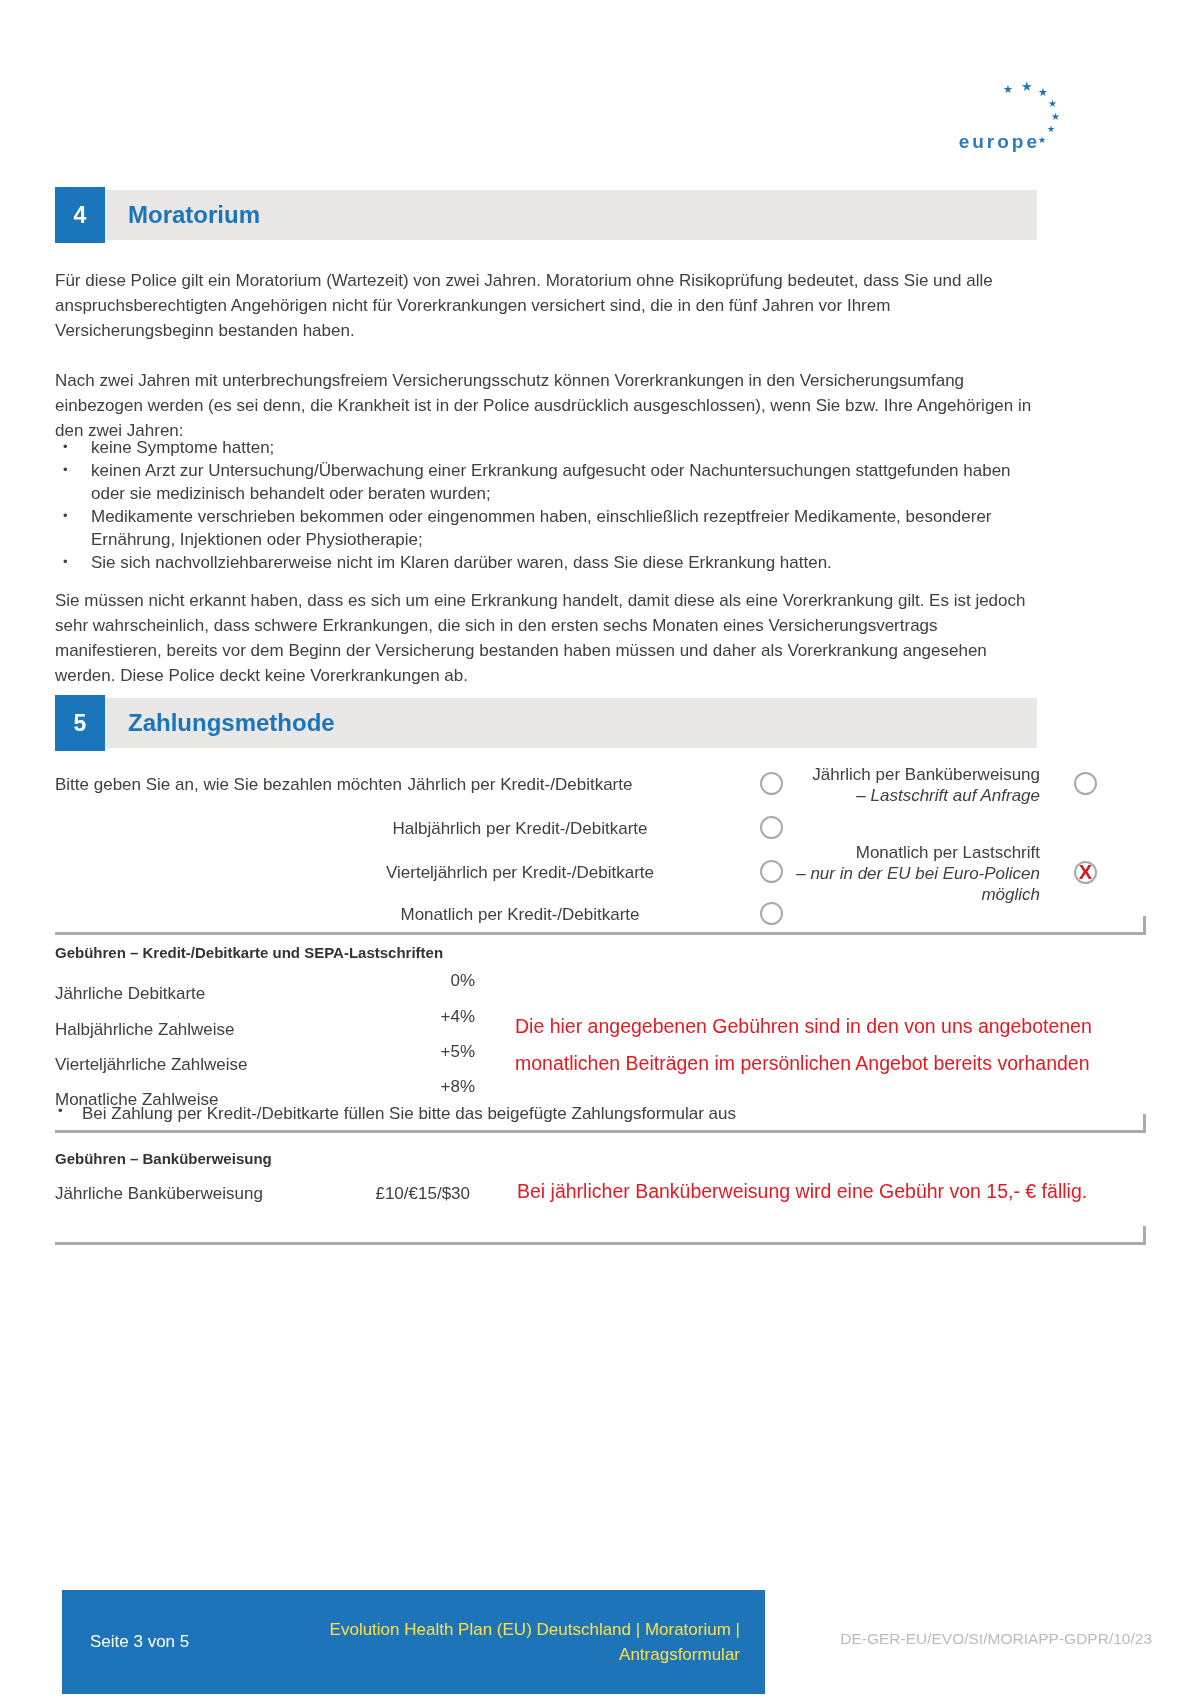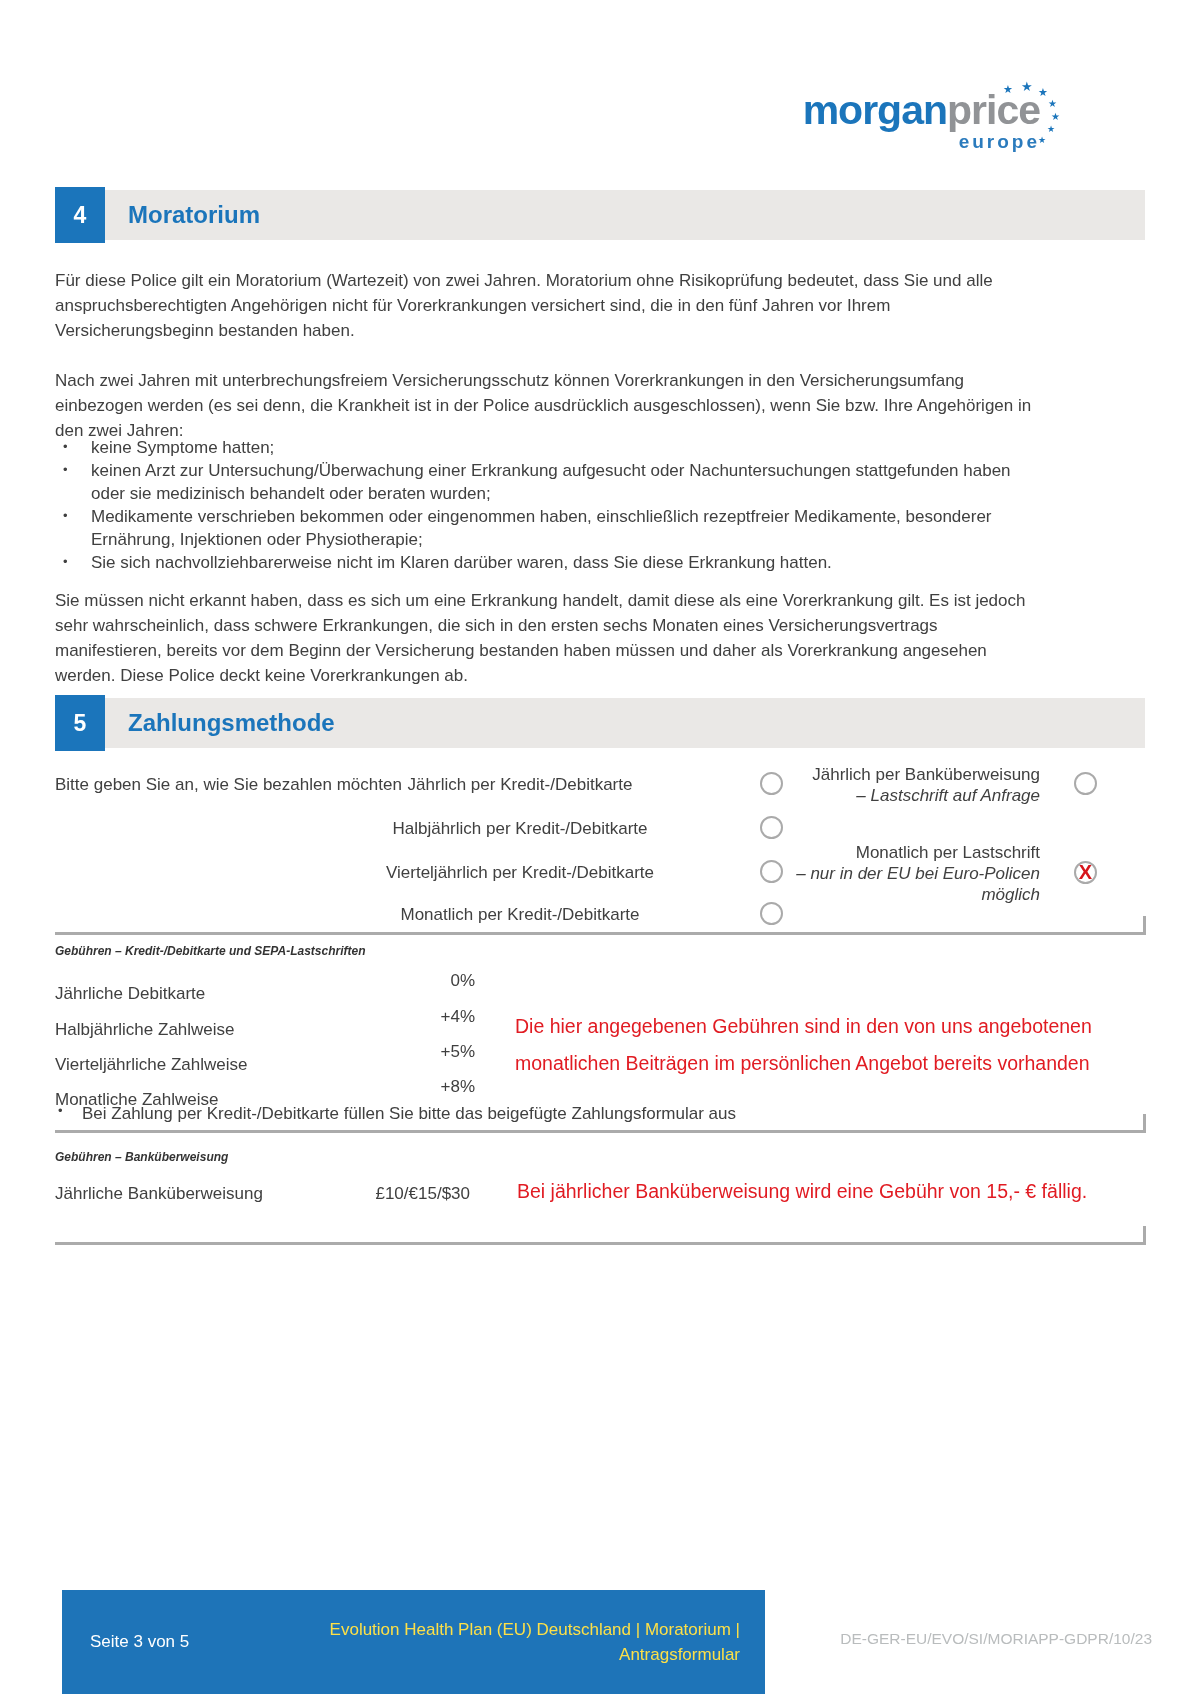--- a/index.html
+++ b/index.html
@@ -12,62 +12,59 @@
   
   .logo{left:795px;top:80px;width:265px;height:80px;}
   .brand{position:absolute;right:20px;top:10px;font-size:41px;font-weight:bold;letter-spacing:-1px;line-height:1;white-space:nowrap;}
   .brand .b1{color:#1b75bb;}
   .brand .b2{color:#919396;}
   .region{position:absolute;right:20px;top:52px;font-size:19px;font-weight:bold;color:#2b7bbd;letter-spacing:3px;line-height:1;}
   .star{position:absolute;color:#1b75bb;line-height:1;}
   .star::before{content:"\2605";}
 
   
-  .sec-bar{left:55px;width:1090px;height:50px;background:#eae8e6;display:flex;align-items:center;}
+  .sec-bar{left:55px;width:982px;height:50px;background:#eae8e6;display:flex;align-items:center;}
   .sec-title{margin-left:73px;font-size:24px;font-weight:bold;color:#1b75bb;}
   .sec-num{width:50px;height:56px;background:#1b75bb;color:#ffffff;font-size:23px;font-weight:bold;display:flex;align-items:center;justify-content:center;}
 
   .para{left:55px;width:988px;font-size:17px;line-height:25px;}
   .bullets{left:55px;width:990px;font-size:17px;line-height:23px;}
   .bullet-item{position:relative;padding-left:36px;}
   .bullet-item::before{content:"\2022";position:absolute;left:8px;top:-1px;font-size:13px;color:#404040;}
 
   
   .opt-label{font-size:17px;line-height:21px;color:#404040;}
   .opt-mid{left:300px;width:440px;text-align:center;}
   .opt-right{left:700px;width:340px;text-align:right;}
   .opt-note{font-style:italic;}
   .radio{width:23px;height:23px;border:2.5px solid #aaaaaa;border-radius:50%;background:#ffffff;box-sizing:border-box;display:flex;align-items:center;justify-content:center;}
   .radio .mark{color:#d6151b;font-size:20px;font-weight:bold;line-height:1;transform:translateY(-1px);}
 
   .sep{left:55px;width:1088px;height:16px;border-bottom:3px solid #ababab;border-right:3px solid #ababab;}
 
-  .fee-heading{left:55px;font-size:12px;font-weight:bold;color:#333333;font-style:italic;}
+  .fee-heading{left:55px;font-size:15px;font-weight:bold;color:#333333;}
   .fee-label{left:55px;font-size:17px;}
   .fee-value{left:375px;width:100px;text-align:right;font-size:17px;}
   .fee-value-bank{left:340px;width:130px;text-align:right;font-size:17px;}
   .red-note{color:#e11b22;font-size:19.5px;white-space:nowrap;}
   .fee-bullet{left:55px;width:990px;font-size:17px;position:absolute;padding-left:27px;box-sizing:border-box;}
   .fee-bullet::before{content:"\2022";position:absolute;left:3px;top:-1px;font-size:13px;color:#404040;}
 
   
   .footer-bar{left:62px;top:1590px;width:703px;height:104px;background:#1e74b8;}
   .footer-page{position:absolute;left:28px;top:50%;transform:translateY(-50%);color:#ffffff;font-size:17px;}
   .footer-title{position:absolute;right:25px;top:50%;transform:translateY(-50%);color:#fde047;font-size:17px;line-height:25px;text-align:right;}
   .footer-code{right:48px;top:1630px;color:#b9bcbd;font-size:15.5px;}
 </style>
 </head>
 <body>
 
 <div class="page">
 
   <div class="abs logo">
-    <div class="brand">
-      <span class="b1">morgan</span><span class="b2">price</span>
-    </div>
     <div class="region">europe</div>
     <span class="star" style="left:208px;top:4px;font-size:11px;"></span>
     <span class="star" style="left:226px;top:0px;font-size:13px;"></span>
     <span class="star" style="left:243px;top:7px;font-size:11px;"></span>
     <span class="star" style="left:253px;top:19px;font-size:10px;"></span>
     <span class="star" style="left:256px;top:32px;font-size:10px;"></span>
     <span class="star" style="left:252px;top:45px;font-size:9px;"></span>
     <span class="star" style="left:243px;top:56px;font-size:9px;"></span>
   </div>
 

